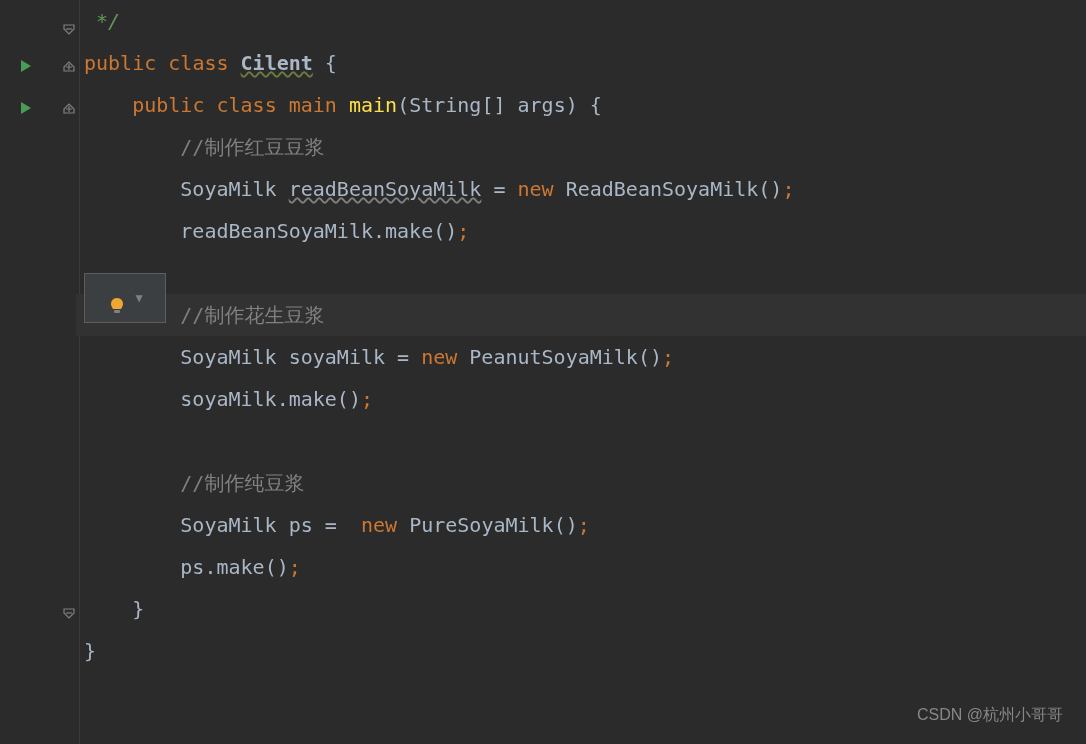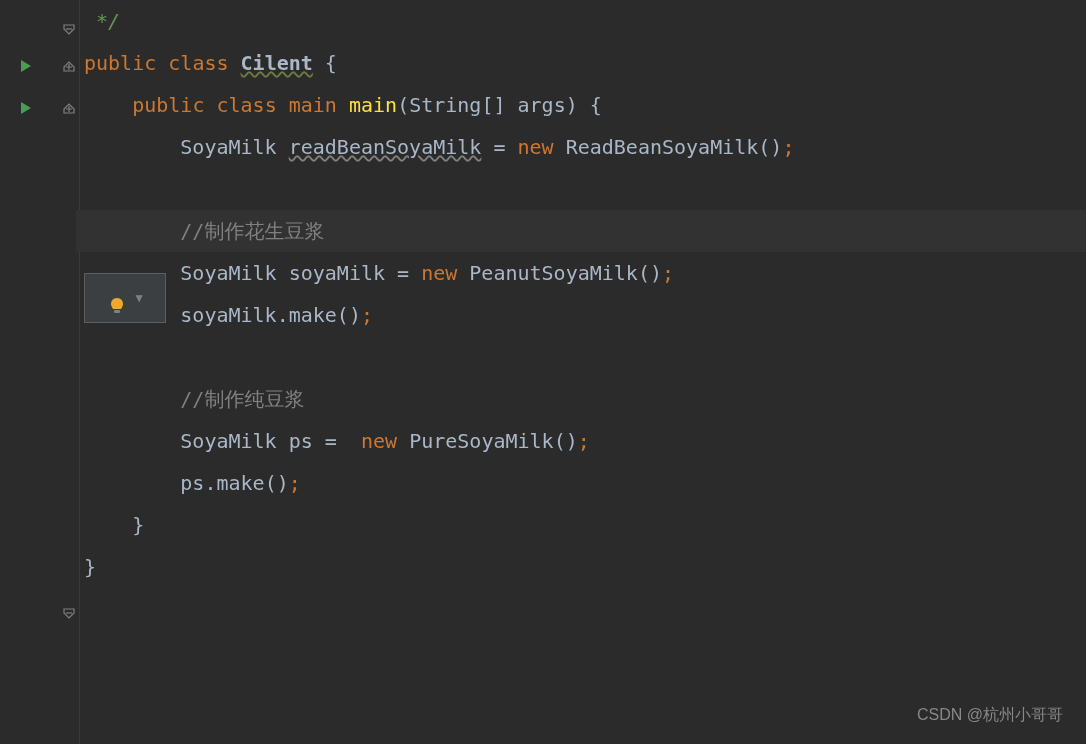--- a/index.html
+++ b/index.html
@@ -167,23 +167,25 @@
     </div>
   </div>
 
   <div class="code-area">
     <div class="code-line"><span class="comment-green"> */</span></div>
 
     <div class="code-line"><span class="keyword">public</span> <span class="keyword">class</span> <span class="class-name class-name-underline">Cilent</span> <span class="bracket">{</span></div>
 
     <div class="code-line">    <span class="keyword">public</span> <span class="keyword">class</span> <span class="keyword">main</span> <span class="method-name">main</span><span class="paren">(String[] args)</span> <span class="bracket">{</span></div>
 
+    <div class="code-line">        <span class="comment">//制作红豆豆浆</span></div>
 
     <div class="code-line">        <span class="type">SoyaMilk</span> <span class="identifier warning-underline">readBeanSoyaMilk</span><span> = </span><span class="keyword">new</span> <span class="identifier">ReadBeanSoyaMilk()</span><span class="semicolon">;</span></div>
 
+    <div class="code-line">        <span class="identifier">readBeanSoyaMilk</span><span class="identifier">.make()</span><span class="semicolon">;</span></div>
 
     <div class="code-line"></div>
 
     <div class="code-line highlighted-line">        <span class="comment">//制作花生豆浆</span></div>
 
     <div class="code-line">        <span class="type">SoyaMilk</span> <span class="identifier">soyaMilk</span><span> = </span><span class="keyword">new</span> <span class="identifier">PeanutSoyaMilk()</span><span class="semicolon">;</span></div>
 
     <div class="code-line">        <span class="identifier">soyaMilk</span><span class="identifier">.make()</span><span class="semicolon">;</span></div>
 
     <div class="code-line"></div>

